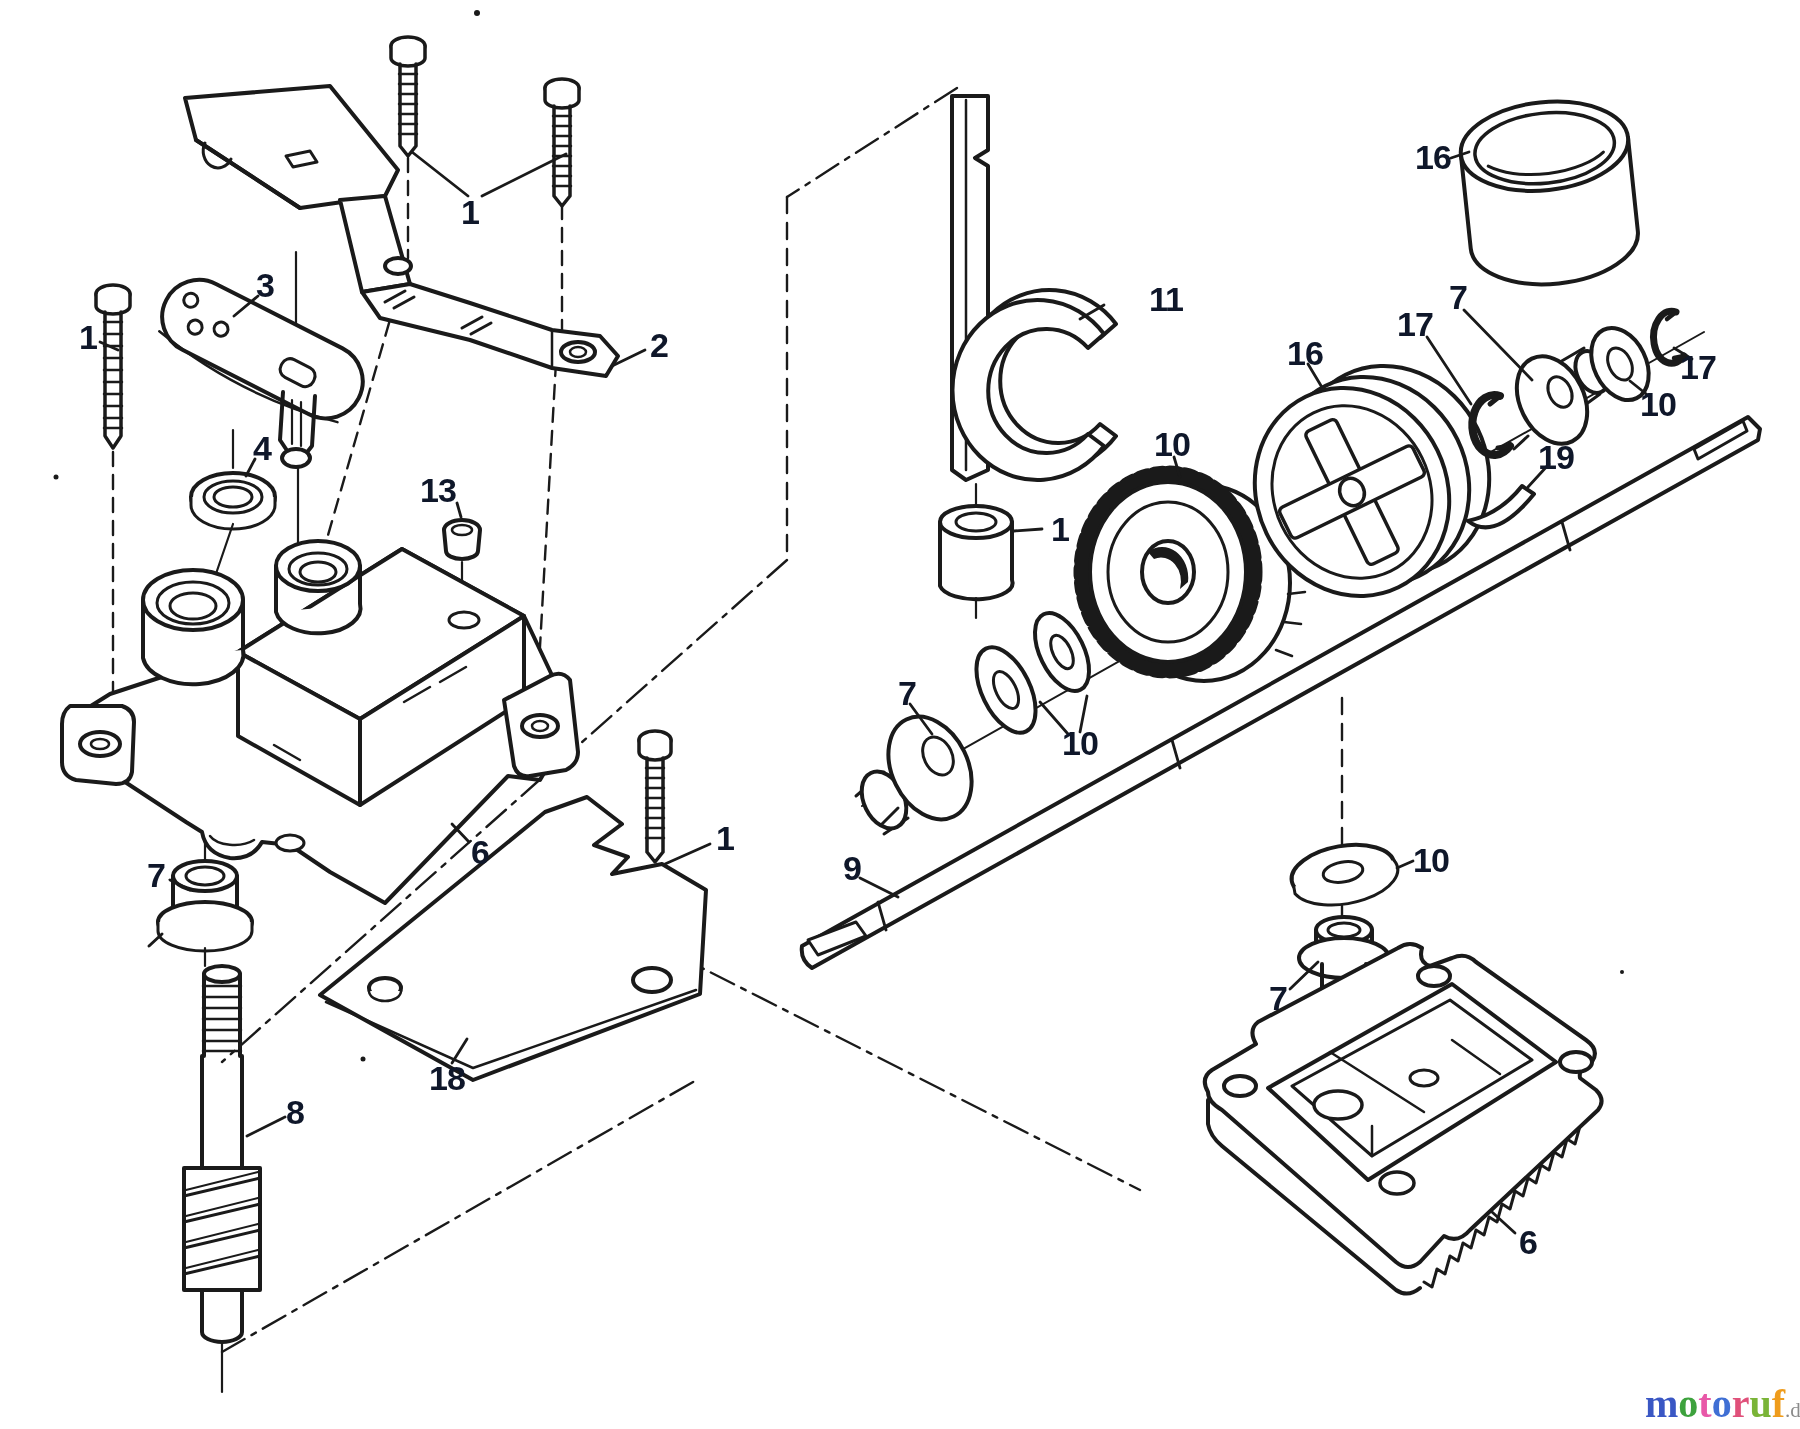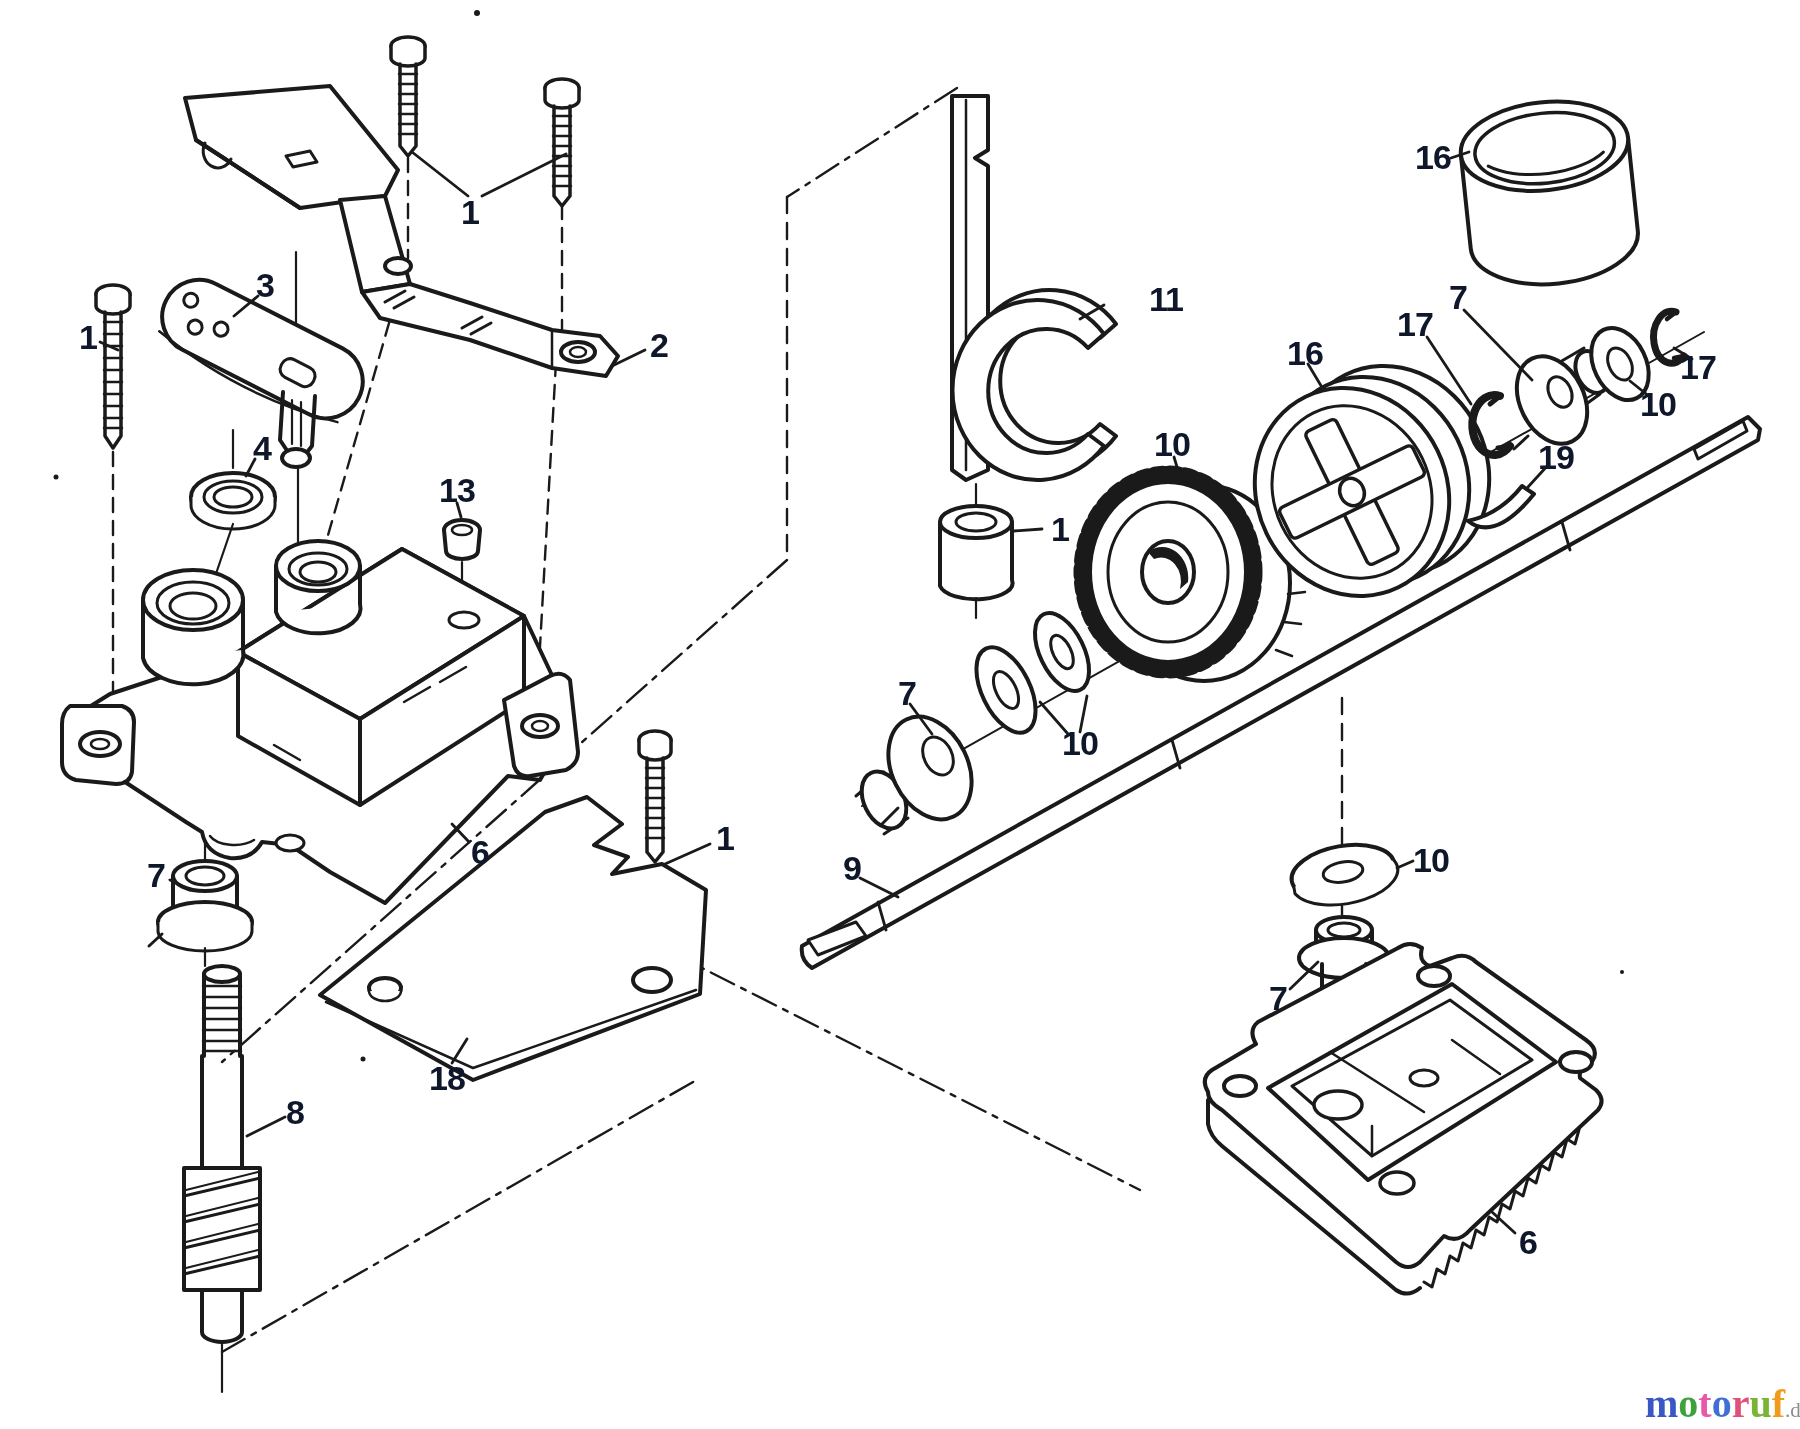--- a/index.html
+++ b/index.html
@@ -339,21 +339,21 @@
 <div class="callout" style="left:907px;top:693px">7</div>
 <div class="callout" style="left:1458px;top:297px">7</div>
 <div class="callout" style="left:1278px;top:998px">7</div>
 <div class="callout" style="left:295px;top:1112px">8</div>
 <div class="callout" style="left:852px;top:868px">9</div>
 <div class="callout" style="left:1080px;top:743px">10</div>
 <div class="callout" style="left:1658px;top:404px">10</div>
 <div class="callout" style="left:1431px;top:860px">10</div>
 <div class="callout" style="left:1166px;top:299px">11</div>
 <div class="callout" style="left:1060px;top:529px">1</div>
-<div class="callout" style="left:457px;top:490px">13</div>
+<div class="callout" style="left:438px;top:490px">13</div>
 <div class="callout" style="left:1172px;top:444px">10</div>
 <div class="callout" style="left:1305px;top:353px">16</div>
 <div class="callout" style="left:1433px;top:157px">16</div>
 <div class="callout" style="left:1415px;top:324px">17</div>
 <div class="callout" style="left:1698px;top:367px">17</div>
 <div class="callout" style="left:1556px;top:457px">19</div>
 <div class="callout" style="left:447px;top:1078px">18</div>
 
 <div class="watermark">
   <span style="color: rgb(58, 87, 196);">m</span><span style="color: rgb(61, 162, 61);">o</span><span style="color: rgb(232, 88, 168);">t</span><span style="color: rgb(63, 111, 212);">o</span><span style="color: rgb(224, 80, 122);">r</span><span style="color: rgb(122, 180, 55);">u</span><span style="color: rgb(239, 156, 28);">f</span><span class="suffix" style="color: rgb(140, 140, 140);">.de</span>

